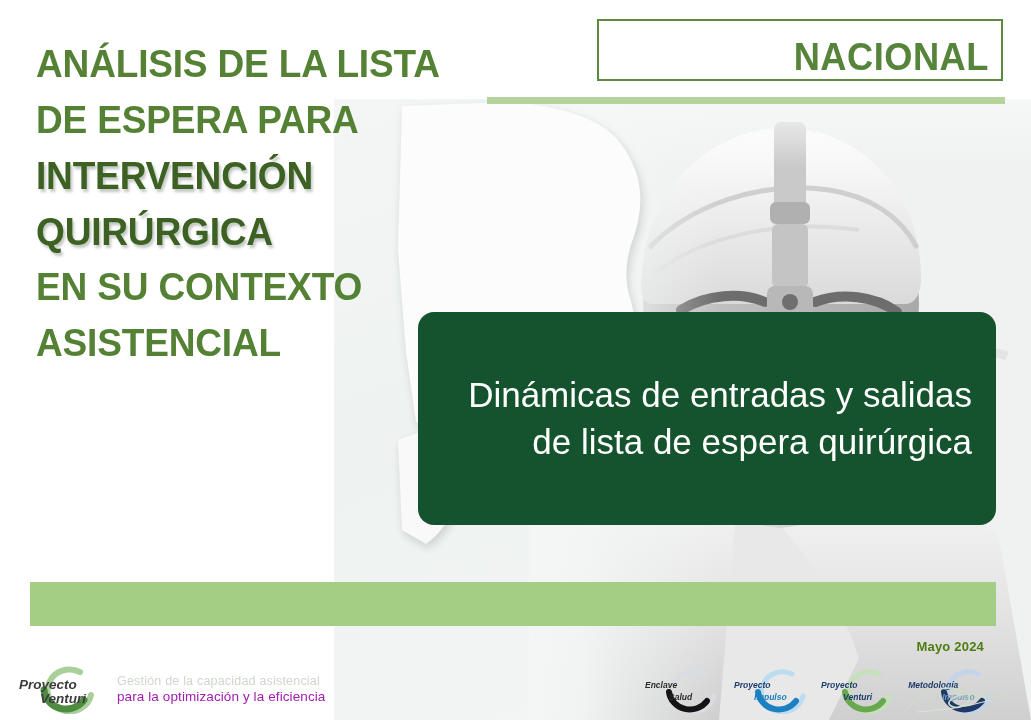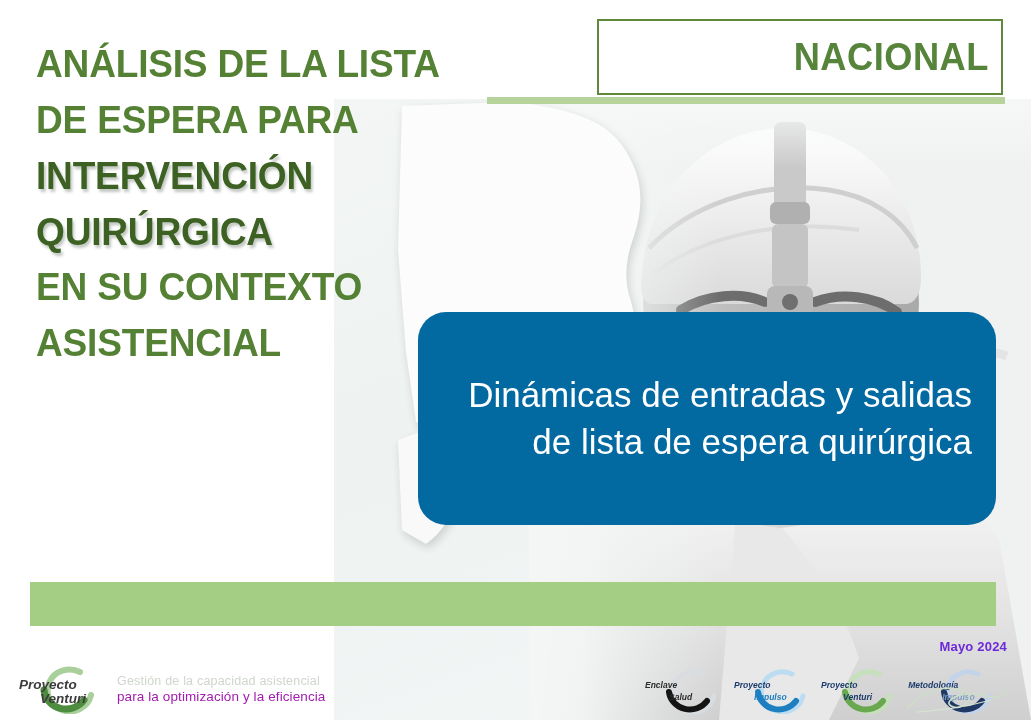--- a/index.html
+++ b/index.html
@@ -81,25 +81,25 @@
     width: 1031px; height: 99px;
     background: #ffffff;
   }
 
   
   .nacional-box {
     position: absolute;
     left: 597px;
     top: 19px;
     width: 406px;
-    height: 76px;
+    height: 62px;
     border: 2px solid #5f8a3e;
     background: #ffffff;
     display: flex;
-    align-items: center;
+    align-items: flex-end;
     justify-content: flex-end;
     padding-right: 12px;
   }
   .nacional-text {
     font-size: 39px;
     font-weight: bold;
     letter-spacing: .5px;
     color: #56843a;
     font-family: "Liberation Sans", sans-serif;
     transform: scaleX(.93);
@@ -146,22 +146,22 @@
   .t-l5 { margin-bottom: 16px; }
   .t-l6 { margin-bottom: 0; }
 
   
   .subtitle-box {
     position: absolute;
     left: 418px;
     top: 312px;
     width: 578px;
     height: 213px;
-    background: #0369a1;
-    border-radius: 28px;
+    background: #14532d;
+    border-radius: 16px;
     display: flex;
     flex-direction: column;
     justify-content: center;
     align-items: flex-end;
     padding: 0 24px 0 40px;
   }
   .subtitle-text {
     color: #ffffff;
     font-size: 35px;
     line-height: 1.33;
@@ -185,25 +185,25 @@
     top: 589px;
     font-size: 24px;
     font-weight: bold;
     color: #27551b;
     letter-spacing: .3px;
     text-shadow: 1px 1px 2px rgba(110,140,100,.35);
   }
 
   .mayo {
     position: absolute;
-    right: 24px;
+    right: 47px;
     top: 639px;
     font-size: 13px;
     font-weight: bold;
-    color: #6d28d9;
+    color: #4d7c0f;
     letter-spacing: .2px;
   }
 
   
   .footer-logo {
     position: absolute;
     left: 18px;
     top: 663px;
     width: 300px;
     height: 52px;

